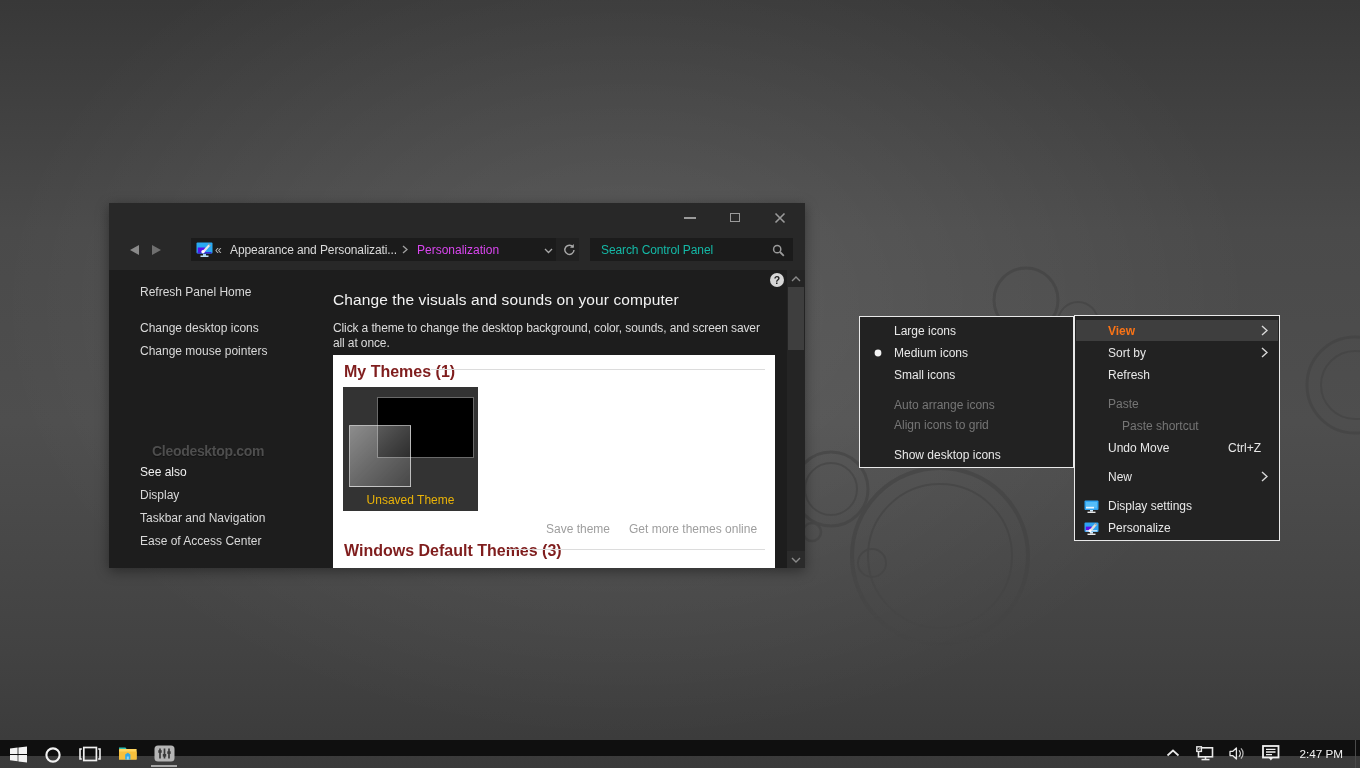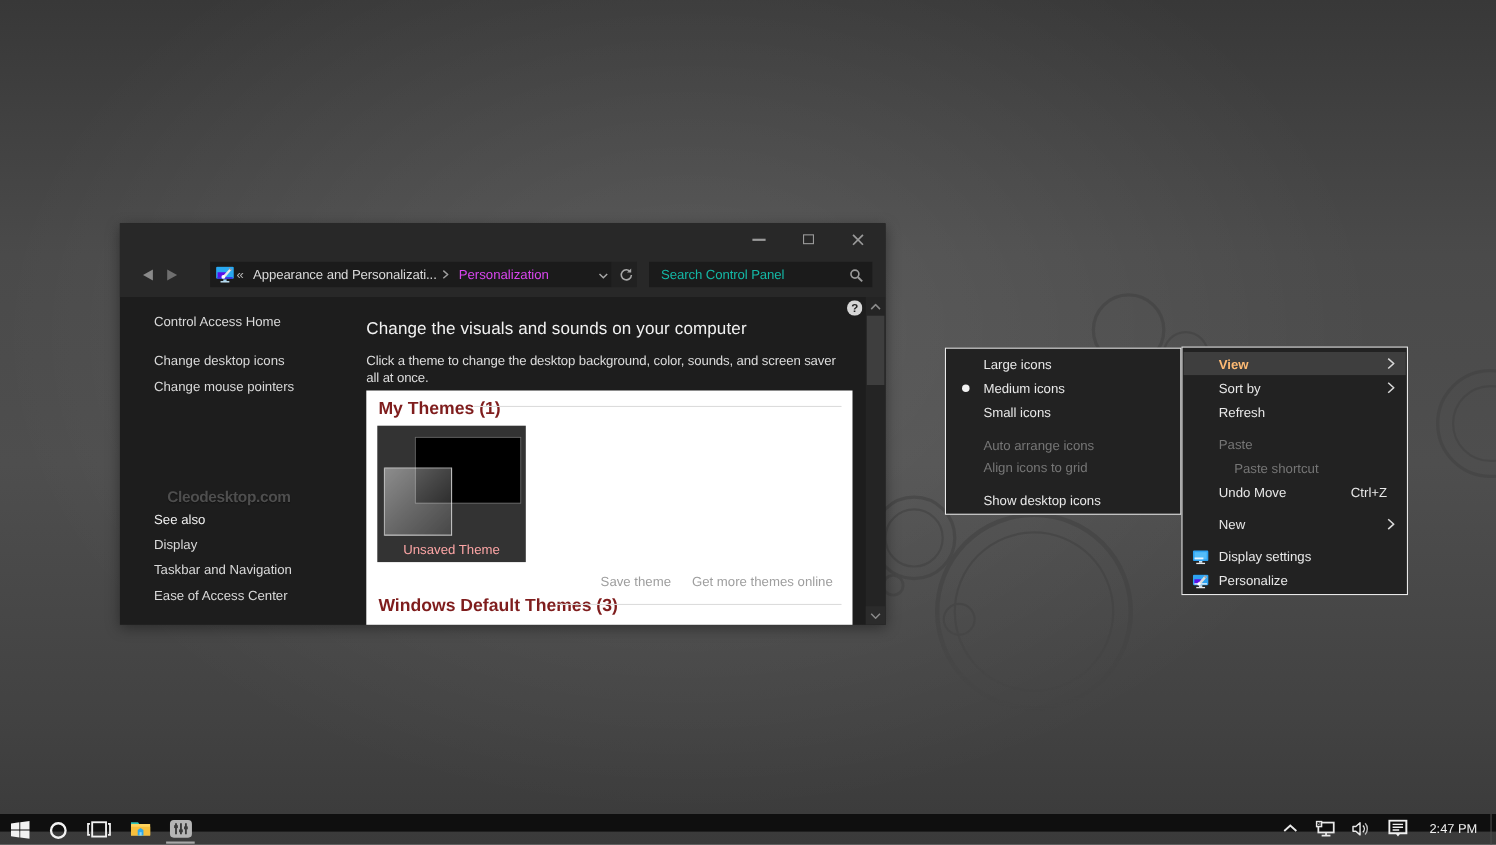--- a/index.html
+++ b/index.html
@@ -34,21 +34,21 @@
   #panel { position:absolute; left:224px; top:152px; width:442px; height:213px; background:#ffffff; }
   .ghead { position:absolute; color:#7f1d1d; font-size:16px; white-space:nowrap;font-weight:bold; }
   .gline { position:absolute; height:1px; background:#dcdcdc; }
   #tile { position:absolute; left:10px; top:32px; width:135px; height:124px; background:#333333; }
   #tile .blackrect { position:absolute; left:34px; top:10px; width:97px; height:61px;
                      background:#000; border:1px solid #6a6a6a; }
   #tile .gradsq { position:absolute; left:6px; top:38px; width:62px; height:62px;
                   border:1px solid rgba(255,255,255,0.55);
                   background:linear-gradient(135deg, rgba(255,255,255,0.44) 0%, rgba(255,255,255,0.28) 45%, rgba(255,255,255,0.10) 100%); }
   #tile .tlabel { position:absolute; left:0; top:106px; width:135px; text-align:center;
-                  color:#fca5a5; font-size:12px; }
+                  color:#eab308; font-size:12px; }
   .plink { position:absolute; color:#9e9e9e; font-size:12px; white-space:nowrap; }
 
   
   #sbar { position:absolute; left:678px; top:67px; width:18px; height:298px; background:#242424; }
   #sthumb { position:absolute; left:1px; top:17px; width:16px; height:63px; background:#3e3e3e; }
   #sbot { position:absolute; left:0; top:281px; width:18px; height:17px; background:#2b2b2b; }
 
   
   .menu { position:absolute; background:#222222; border:1px solid #e9e9e9; color:#e8e8e8; font-size:12px;text-align:center; }
   .mi { position:absolute; white-space:nowrap; }
@@ -126,21 +126,21 @@
     <path d="M11.8,1 L11.8,4.8 L8,4.8" fill="#a8a8a8" stroke="none"></path>
   </svg>
 
   <div id="search"></div>
   <div class="abs vcent" style="left:492px;top:35px;height:23px;color:#14b8a6;font-size:12px;letter-spacing:-0.1px">Search Control Panel</div>
   <svg class="abs" width="13" height="13" style="left:663px;top:41px" fill="none">
     <circle cx="5.2" cy="5.2" r="3.6" stroke="#9a9a9a" stroke-width="1.5"></circle>
     <path d="M8,8 L11.8,11.8" stroke="#9a9a9a" stroke-width="1.8"></path>
   </svg>
 
-  <div class="nav" style="top:82px">Control Access Home</div>
+  <div class="nav" style="top:82px">Refresh Panel Home</div>
   <div class="nav" style="top:118px">Change desktop icons</div>
   <div class="nav" style="top:141px">Change mouse pointers</div>
   <div class="nav" style="left:43px;top:240px;color:#4e4e4e;font-size:14px;font-weight:bold;letter-spacing:-0.3px;text-shadow:0 1px 1px rgba(0,0,0,0.4)">Cleodesktop.com</div>
   <div class="nav" style="top:262px;color:#f0f0f0">See also</div>
   <div class="nav" style="top:285px">Display</div>
   <div class="nav" style="top:308px">Taskbar and Navigation</div>
   <div class="nav" style="top:331px">Ease of Access Center</div>
 
   <div id="heading">Change the visuals and sounds on your computer</div>
   <div class="desc" style="top:118px">Click a theme to change the desktop background, color, sounds, and screen saver</div>
@@ -185,21 +185,21 @@
       <circle cx="4" cy="4" r="3.4" fill="#f2f2f2"></circle>
     </svg>
   <div class="mi" style="left:34px;top:51px">Small icons</div>
   <div class="mi dis" style="left:34px;top:81px">Auto arrange icons</div>
   <div class="mi dis" style="left:34px;top:101px">Align icons to grid</div>
   <div class="mi" style="left:34px;top:131px">Show desktop icons</div>
 </div>
 
 <div class="menu" id="mainmenu" style="left:1074px;top:315px;width:206px;height:226px">
   <div class="abs" style="left:1px;top:4px;width:202px;height:21px;background:#3e3e3e"></div>
-  <div class="mi" style="left:33px;top:8px;font-weight:bold;color:#fdba74">View</div>
+  <div class="mi" style="left:33px;top:8px;font-weight:bold;color:#f97316">View</div>
   <div class="mi" style="left:33px;top:30px">Sort by</div>
   <div class="mi" style="left:33px;top:52px">Refresh</div>
   <div class="mi dis" style="left:33px;top:81px">Paste</div>
   <div class="mi dis" style="left:47px;top:103px">Paste shortcut</div>
   <div class="mi" style="left:33px;top:125px">Undo Move</div>
   <div class="mi" style="left:153px;top:125px">Ctrl+Z</div>
   <div class="mi" style="left:33px;top:154px">New</div>
   <div class="mi" style="left:33px;top:183px">Display settings</div>
   <div class="mi" style="left:33px;top:205px">Personalize</div>
   <svg class="abs" width="7" height="11" style="left:186px;top:9px" stroke="#d8d8d8" stroke-width="1.4" fill="none">

